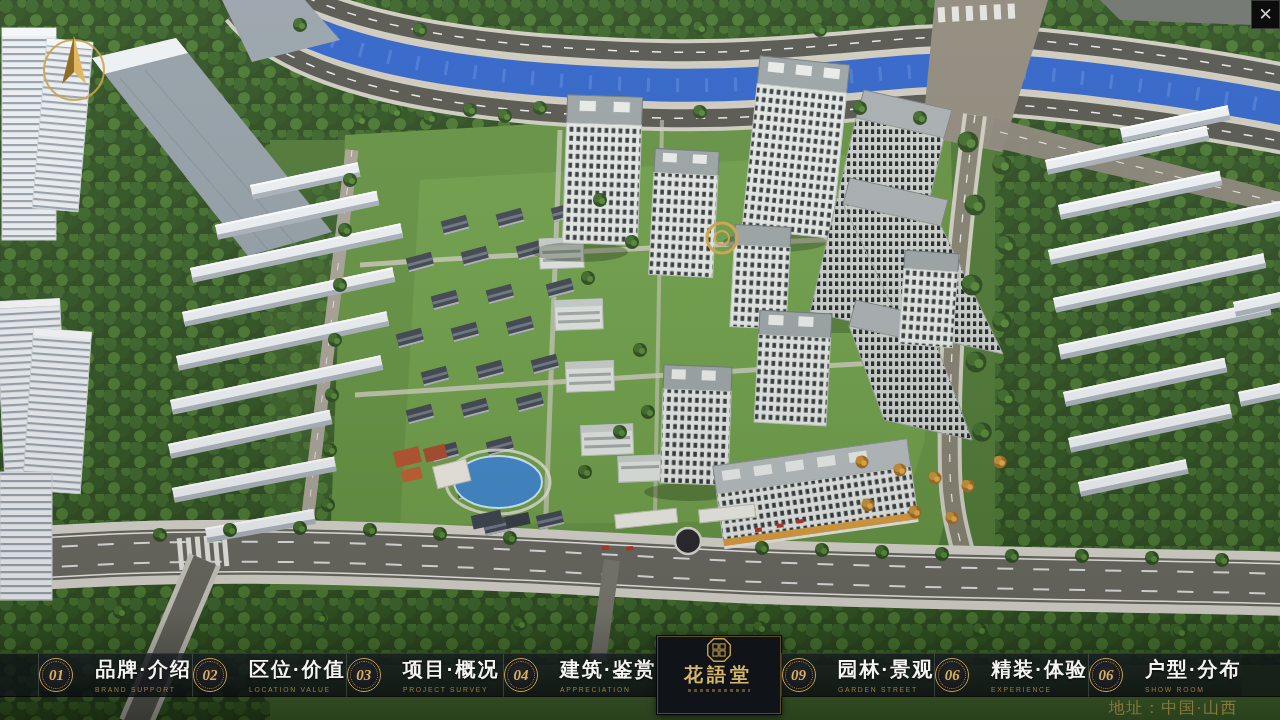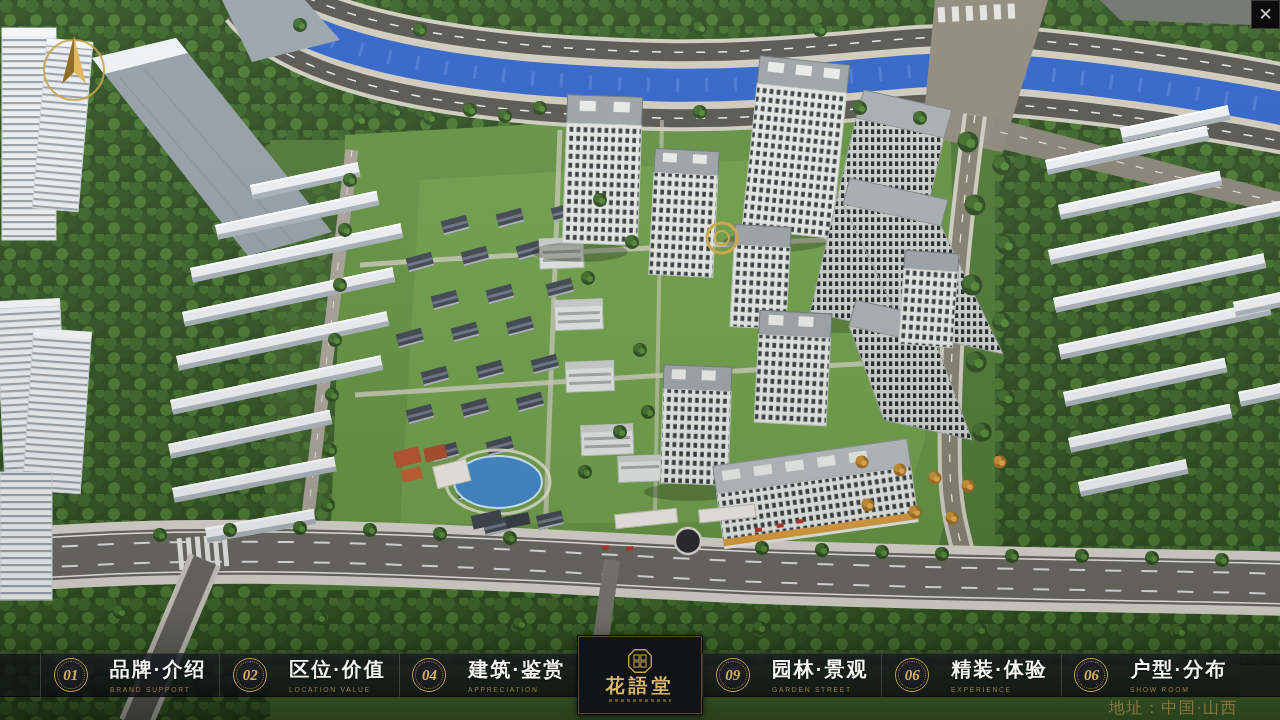--- a/index.html
+++ b/index.html
@@ -39,21 +39,21 @@
     font-size:15px;color:#d9b05c;line-height:1;}
   .nav-text{display:flex;flex-direction:column;align-items:flex-start;}
   .nav-cn{font-size:20px;font-weight:bold;color:#f4f4f2;letter-spacing:2px;white-space:nowrap;
     text-shadow:0 1px 2px rgba(0,0,0,.8);}
   .nav-en{font-size:8px;color:#9c8140;letter-spacing:2px;margin-top:2px;white-space:nowrap;
     transform-origin:left center;transform:scale(.85);}
 
   
   .logo-box{flex:0 0 124px;height:78px;margin-top:-17px;background:#101318;
     border:1px solid #5d4c27;box-shadow:0 0 0 1px #060708, 0 2px 8px rgba(0,0,0,.7);
-    display:flex;flex-direction:column;align-items:center;justify-content:center;cursor:pointer;
+    display:flex;flex-direction:column;align-items:center;justify-content:flex-start;cursor:pointer;
     box-sizing:border-box;}
   .seal{width:26px;height:26px;margin-bottom:2px;}
   .logo-title{font-family:"Liberation Serif",serif;font-weight:bold;font-size:19px;
     color:#d8b96a;letter-spacing:4px;line-height:1.1;}
   .logo-subline{margin-top:3px;width:62px;height:3px;
     background:repeating-linear-gradient(90deg,#7a6430 0 3px,transparent 3px 6px);opacity:.8;}
 
   
   .address{position:absolute;right:42px;top:698px;font-size:16px;color:#8a7840;
     letter-spacing:1.5px;}
@@ -469,20 +469,29 @@
       <div class="badge">
           <span>02</span>
         </div>
       <div class="nav-text">
           <div class="nav-cn">区位·价值</div>
       <div class="nav-en">LOCATION VALUE</div>
         </div>
     </div>
     <div class="nav-item">
       <div class="badge">
+          <span>03</span>
+        </div>
+      <div class="nav-text">
+          <div class="nav-cn">项目·概况</div>
+      <div class="nav-en">PROJECT SURVEY</div>
+        </div>
+    </div>
+    <div class="nav-item">
+      <div class="badge">
           <span>04</span>
         </div>
       <div class="nav-text">
           <div class="nav-cn">建筑·鉴赏</div>
       <div class="nav-en">APPRECIATION</div>
         </div>
     </div>
 
     <div class="logo-box">
       <svg class="seal" viewBox="0 0 30 30">

